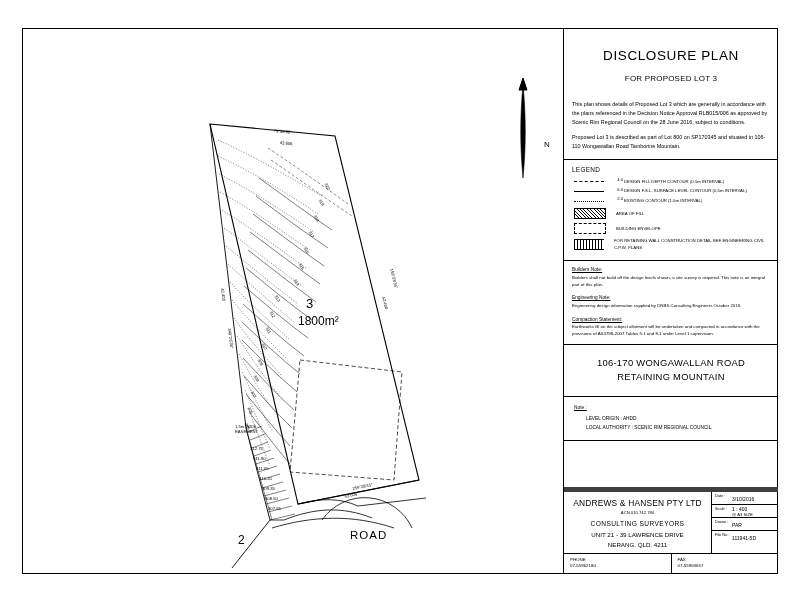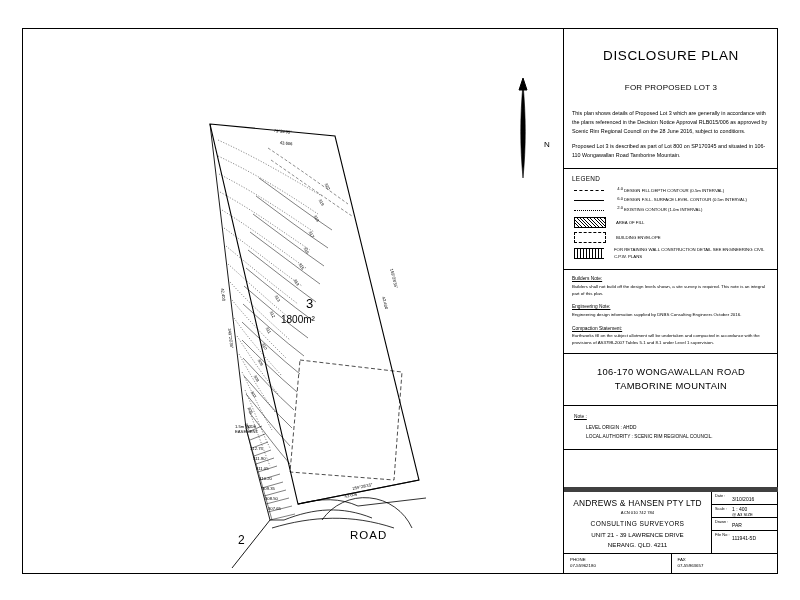--- a/index.html
+++ b/index.html
@@ -44,21 +44,21 @@
     padding-top: 18px;
     padding-bottom: 10px;
     border-bottom: none;
   }
   .tb-title .t1 {
     font-size: 13.5px;
     letter-spacing: 0.6px;
   }
   .tb-title .t2 {
     font-size: 8px;
-    margin-top: 16px;
+    margin-top: 7px;
     letter-spacing: 0.2px;
   }
   .tb-para {
     font-size: 5.4px;
     line-height: 1.62;
     text-align: left;
     padding: 6px 8px 8px 8px;
     border-bottom: 1px solid #000;
   }
   .tb-para p { margin: 0 0 7px 0; }
@@ -222,22 +222,22 @@
     white-space: nowrap;
     color: #000;
   }
   .lot3num {
     position: absolute;
     left: 284px; top: 268px;
     font-size: 13px;
   }
   .lot3area {
     position: absolute;
-    left: 259px; top: 286px;
-    font-size: 10px;
+    left: 276px; top: 286px;
+    font-size: 12px;
   }
   .lot2num {
     position: absolute;
     left: 216px; top: 505px;
     font-size: 12px;
   }
   .roadlbl {
     position: absolute;
     left: 328px; top: 501px;
     font-size: 11.5px;
@@ -457,21 +457,21 @@
       <div class="nh">Builders Note:</div>
       <div class="nb">Builders shall not build off the design levels shown, a site survey is required. This note is an integral part of this plan.</div>
       <div class="nh">Engineering Note:</div>
       <div class="nb">Engineering design information supplied by DNBS Consulting Engineers October 2016.</div>
       <div class="nh">Compaction Statement:</div>
       <div class="nb">Earthworks fill on the subject allotment will be undertaken and compacted in accordance with the provisions of AS3798-2007 Tables 5.1 and 8.1 under Level 1 supervision.</div>
     </div>
 
     <div class="addr">
       <div>106-170 WONGAWALLAN ROAD</div>
-      <div>TAMBORINE MOUNTAIN</div>
+      <div>RETAINING MOUNTAIN</div>
     </div>
 
     <div class="levelnote">
       <div class="lh">Note :</div>
       <div style="padding-left:12px;">LEVEL ORIGIN : AHDD</div>
       <div style="padding-left:12px;">LOCAL AUTHORITY : SCENIC RIM REGIONAL COUNCIL.</div>
     </div>
 
     <div class="tb-bottom">
       <div class="firmwrap">

